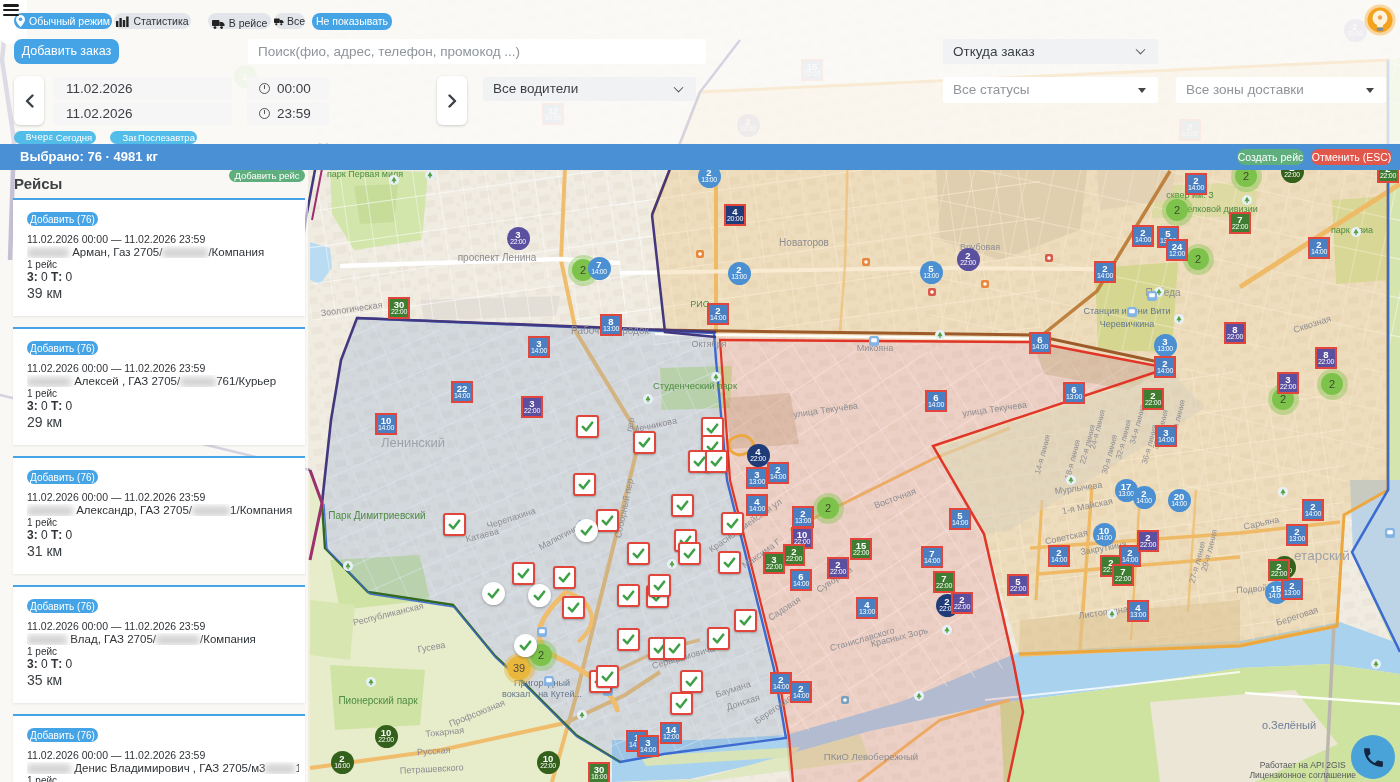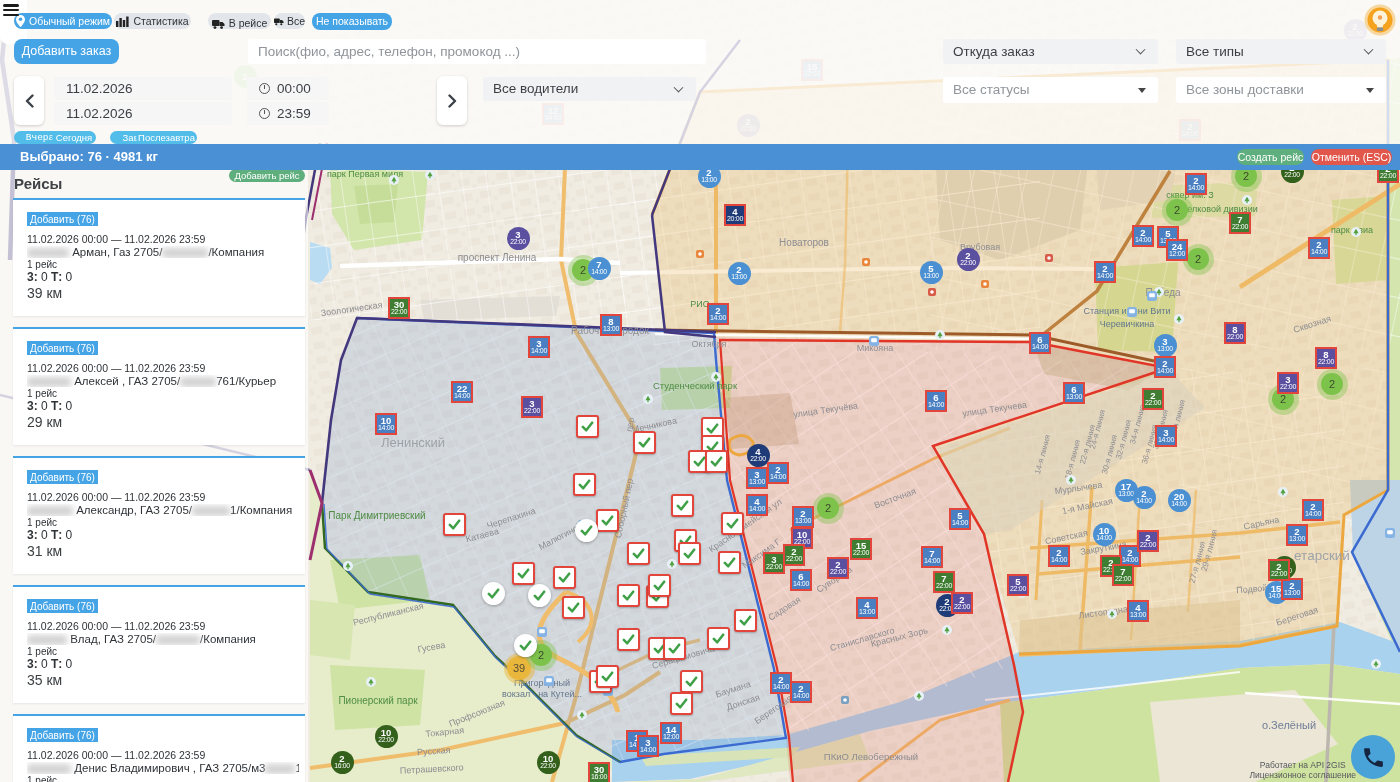--- a/index.html
+++ b/index.html
@@ -36,21 +36,21 @@
 .tag { position:absolute; top:131px; height:13px; background:#53bdea; color:#fff; font-size:9.5px; border-radius:7px; display:flex; align-items:center; justify-content:center; z-index:11; white-space:nowrap; }
 
 #selbar { position:absolute; left:0; top:143.5px; width:1400px; height:26px; background:#4a90d5; z-index:12; display:flex; align-items:center; }
 #selbar .lbl { color:#fff; font-size:13px; font-weight:bold; margin-left:20px; }
 #selbar .grn { position:absolute; left:1237px; width:67px; height:16px; background:#5fae7d; border-radius:8px; color:#fff; font-size:10.5px; display:flex; align-items:center; justify-content:center; white-space:nowrap; }
 #selbar .red { position:absolute; left:1311px; width:81px; height:16px; background:#e2574b; border-radius:8px; color:#fff; font-size:10.5px; display:flex; align-items:center; justify-content:center; white-space:nowrap; }
 
 #sidebar { position:absolute; left:0; top:169.5px; width:308px; height:613px; background:rgba(255,255,255,0.62); z-index:10; }
 #addreys { position:absolute; left:229px; top:169px; width:76px; height:13px; background:#5fae7d; border-radius:7px; color:#fff; font-size:9.5px; display:flex; align-items:center; justify-content:center; z-index:11; }
 .card { position:absolute; left:13px; width:292px; height:118px; background:#fff; border-top:2.5px solid #45a4e6; z-index:11; box-shadow:0 1px 2px rgba(0,0,0,0.08); }
-.card .addbtn { position:absolute; left:14px; top:12px; width:71px; height:14px; background:#45a4e6; border-radius:0; color:#fff; font-size:10px; display:flex; align-items:center; justify-content:center; }
+.card .addbtn { position:absolute; left:14px; top:12px; width:71px; height:14px; background:#45a4e6; border-radius:7px; color:#fff; font-size:10px; display:flex; align-items:center; justify-content:center; }
 .card .cdate { position:absolute; left:14px; top:33px; font-size:10.5px; color:#2f3337; }
 .card .cname { position:absolute; left:14px; top:46px; font-size:11.5px; color:#2f3337; white-space:nowrap; overflow:hidden; width:272px; }
 .card .creys { position:absolute; left:14px; top:59px; font-size:10px; color:#2f3337; }
 .card .cstat { position:absolute; left:14px; top:70px; font-size:12px; color:#2f3337;text-align:right; }
 .card .km { position:absolute; left:14px; top:85px; font-size:14px; color:#3c4043; }
 .blur { display:inline-block; height:10px; background:#c9c9c9; border-radius:2px; filter:blur(3px); opacity:0.85; vertical-align:middle; }
 
 #logo { position:absolute; left:1363px; top:3px; width:34px; height:34px; z-index:13; }
 #phone { position:absolute; left:1351px; top:735px; width:44px; height:44px; background:#4aa3d8; border-radius:50%; z-index:8; display:flex; align-items:center; justify-content:center; }
 #attrib { position:absolute; right:44px; bottom:2px; text-align:center; font-size:8.5px; color:#55585c; z-index:7; line-height:10px; }
@@ -885,21 +885,20 @@
         <rect x="0" y="1" width="7.5" height="6" rx="1" fill="#222"></rect>
         <path d="M7.5 3h3l2 2v2h-5z" fill="#222"></path>
         <circle cx="3" cy="8.6" r="1.4" fill="#222"></circle>
         <circle cx="9.6" cy="8.6" r="1.4" fill="#222"></circle>
       </svg>
 Все</div>
 <div class="pill blue" style="left:312px;top:12.5px;width:80px;height:17px;">Не показывать</div>
 <div class="btn2" style="left:14px;top:38.5px;width:105px;height:25px;background:#45a4e6;color:#fff;justify-content:center;font-size:12.5px;">Добавить заказ</div>
 <div class="inp" style="left:248px;top:38.5px;width:458px;height:25px;">Поиск(фио, адрес, телефон, промокод ...)</div>
 <div class="sel" style="left:943px;top:38.5px;width:215px;height:25px;">Откуда заказ<span class="chev"></span></div>
-<div class="sel" style="left:1176px;top:38.5px;width:210px;height:25px;">Все типы<span class="chev"></span></div>
 <div class="navbtn" style="left:14px;">
       <svg width="9" height="14" viewBox="0 0 9 14">
         <path d="M7.5 1.5 L2 7 L7.5 12.5" stroke="#3c4248" stroke-width="2.4" fill="none" stroke-linecap="round" stroke-linejoin="round"></path>
       </svg>
     </div>
 <div class="dbox" style="left:54px;top:76.5px;width:178px;height:23.5px;">11.02.2026</div>
 <div class="dbox" style="left:54px;top:101.5px;width:178px;height:23.5px;">11.02.2026</div>
 <div class="dbox" style="left:247px;top:76.5px;width:82px;height:23.5px;"><span class="clockic"></span>00:00</div>
 <div class="dbox" style="left:247px;top:101.5px;width:82px;height:23.5px;"><span class="clockic"></span>23:59</div>
 <div class="navbtn" style="left:437px;">

